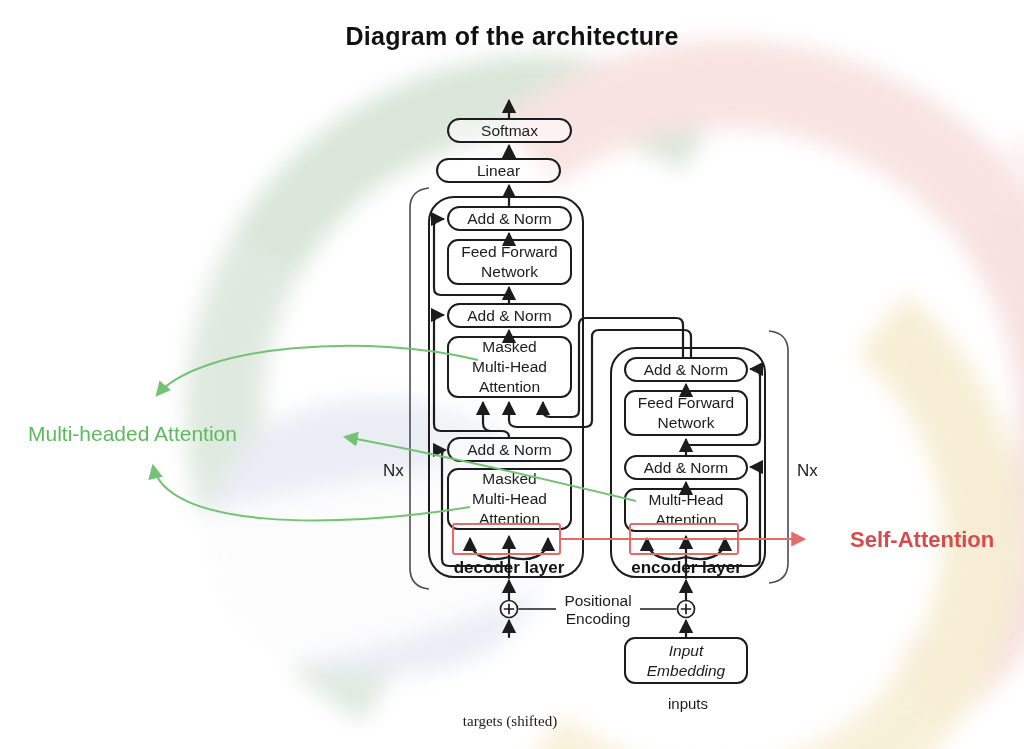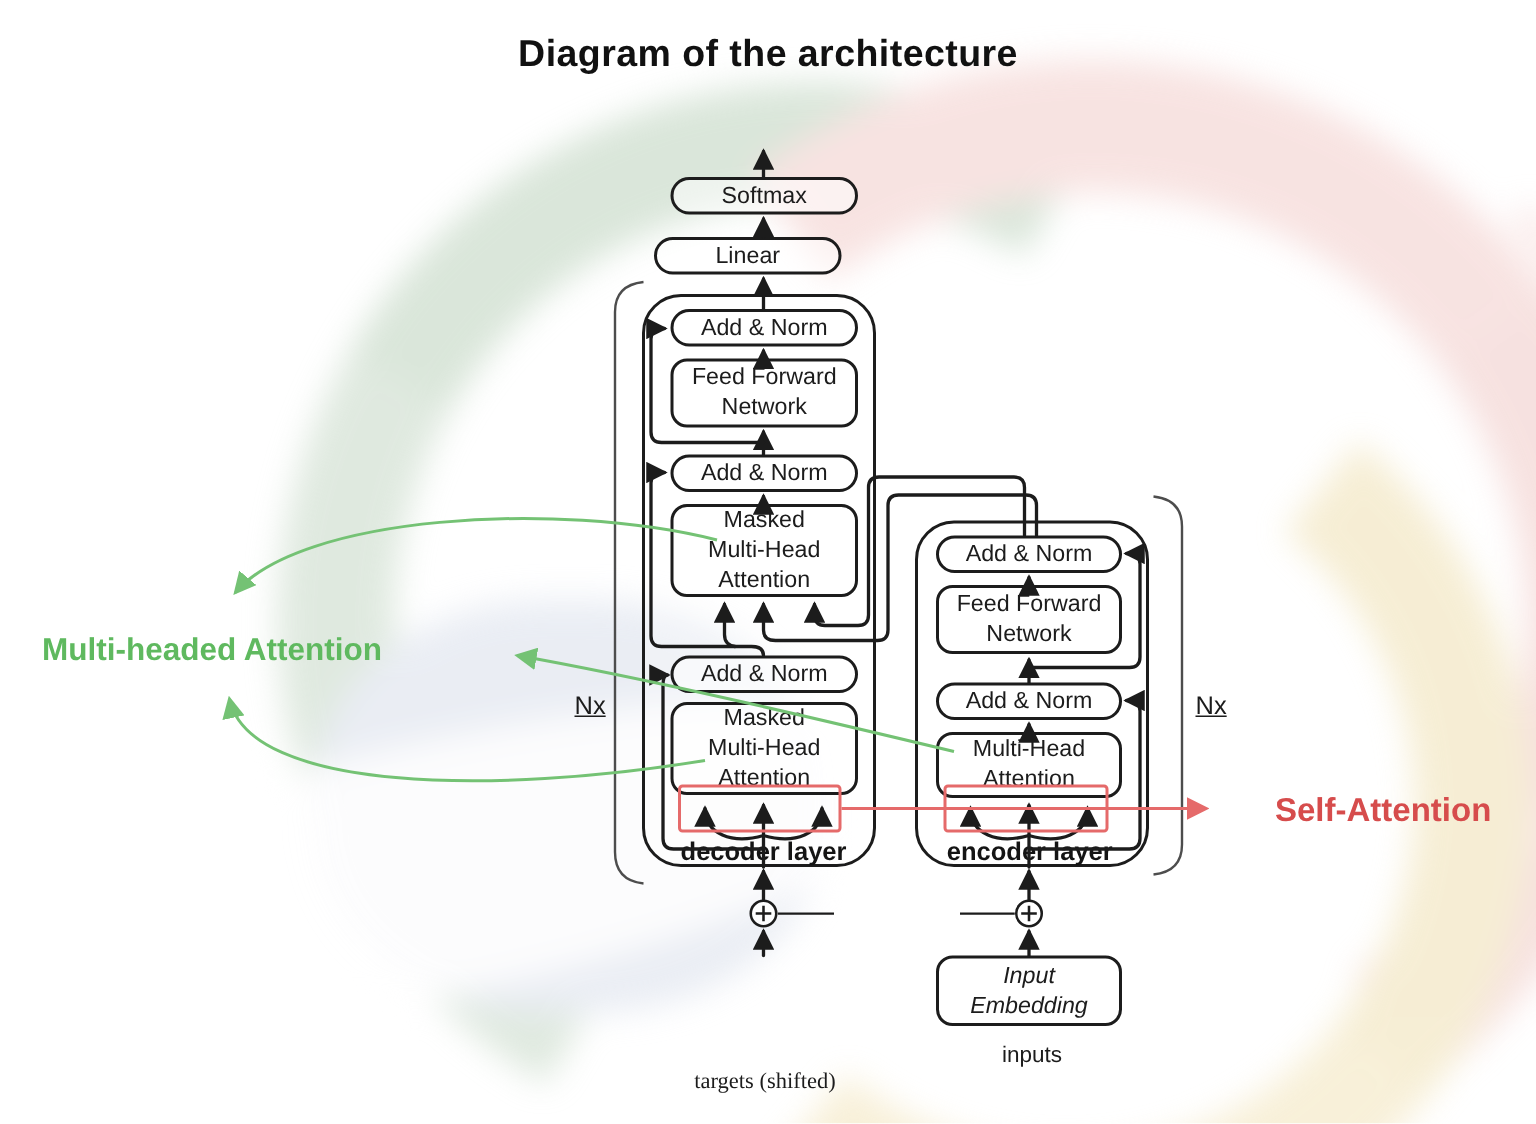--- a/index.html
+++ b/index.html
@@ -28,28 +28,28 @@
   }
   .pill{border-radius:13px;}
   .outer{
     position:absolute;border:2.5px solid #1c1c1c;border-radius:26px;
     background:rgba(255,255,255,.30);box-sizing:border-box;
   }
   .layerlabel{
     position:absolute;font-size:17px;font-weight:bold;text-align:center;color:#141414;
   }
   .plainlabel{position:absolute;font-size:15.5px;color:#1c1c1c;text-align:center;line-height:1.18;}
-  .nx{position:absolute;font-size:17px;color:#1c1c1c;text-decoration:underline;}
+  .nx{position:absolute;font-size:17px;color:#1c1c1c;}
   #title{
     position:absolute;left:0;top:22px;width:1024px;text-align:center;
     font-size:25px;font-weight:800;color:#111;letter-spacing:.3px;
   }
   #green-note{
     position:absolute;left:28px;top:422px;width:270px;
-    font-size:21px;font-weight:bold;color:#5fb95f;
+    font-size:21px;font-weight:normal;color:#5fb95f;
   }
   #red-note{
     position:absolute;left:850px;top:527px;width:170px;
     font-size:22px;font-weight:bold;color:#d64c4c;
   }
   svg{position:absolute;left:0;top:0;}
 </style>
 </head>
 <body>
 
@@ -80,20 +80,21 @@
   <div class="layerlabel" style="left:438px;top:558px;width:142px;">decoder layer</div>
 
   <div class="box pill" style="left:624px;top:357px;width:124px;height:25px;">Add &amp; Norm</div>
   <div class="box" style="left:624px;top:390px;width:124px;height:46px;padding:0 8px;">Feed Forward Network</div>
   <div class="box pill" style="left:624px;top:455px;width:124px;height:25px;">Add &amp; Norm</div>
   <div class="box" style="left:624px;top:488px;width:124px;height:44px;padding:0 12px;">Multi-Head Attention</div>
   <div class="layerlabel" style="left:619px;top:558px;width:135px;">encoder layer</div>
 
   <div class="box" style="left:624px;top:637px;width:124px;height:47px;padding:0 10px;font-style:italic;">Input Embedding</div>
 
+  <div class="plainlabel" style="left:556px;top:592px;width:84px;">Positional Encoding</div>
   <div class="plainlabel" style="left:430px;top:713px;width:160px;font-size:15px;font-family:Liberation Serif, serif;">targets (shifted)</div>
   <div class="plainlabel" style="left:628px;top:695px;width:120px;font-size:15px;">inputs</div>
   <div class="nx" style="left:383px;top:461px;">Nx</div>
   <div class="nx" style="left:797px;top:461px;">Nx</div>
 
   <div id="green-note">Multi-headed Attention</div>
   <div id="red-note">Self-Attention</div>
 
   <svg width="1024" height="749" viewBox="0 0 1024 749">
     <defs>

